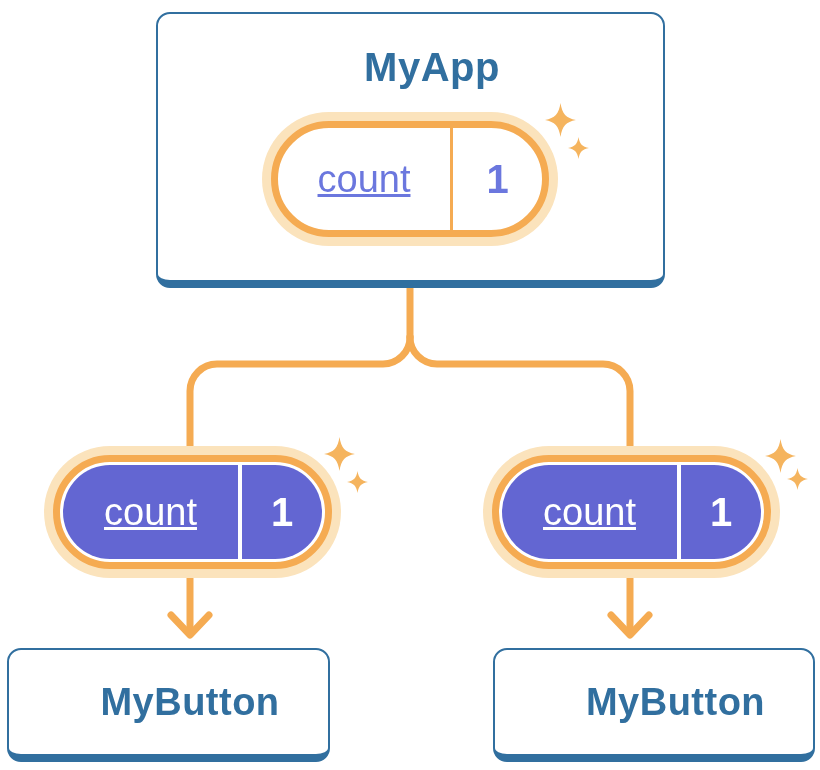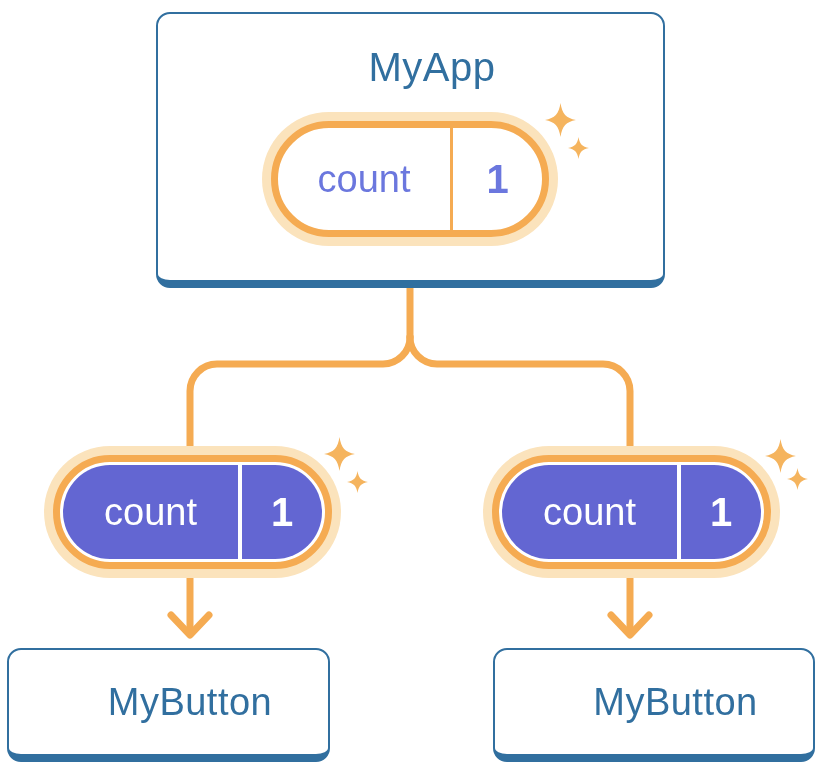--- a/index.html
+++ b/index.html
@@ -12,39 +12,39 @@
   .connector path{
     fill:none;stroke:var(--orange,#F5AB52);stroke-width:7;
     stroke-linecap:round;stroke-linejoin:round;
   }
   
   .card{
     position:absolute;z-index:2;background:var(--card-bg,#FFFFFF);
     border:2.5px solid var(--blue,#316F9F);border-bottom-width:8px;
     border-radius:14px;box-sizing:border-box;
   }
-  .card-title{color:var(--blue,#316F9F);font-weight:400;line-height:1;padding-left:43px;}
+  .card-title{color:var(--blue,#316F9F);font-weight:700;line-height:1;padding-left:43px;}
   .root-card{left:156px;top:12px;width:509px;height:276px;}
   .root-card .card-title{margin-top:33px;text-align:center;font-size:40px;letter-spacing:.5px;}
   .child-card{display:flex;align-items:center;justify-content:center;text-align:right;}
   .child-card .card-title{font-size:38px;letter-spacing:.5px;}
   .child-left{left:7px;top:648px;width:323px;height:114px;}
   .child-right{left:493px;top:648px;width:322px;height:114px;}
   
   .pill{
     position:absolute;z-index:3;background:var(--orange-glow,#FBE3BC);
     border-radius:999px;padding:9px;box-sizing:border-box;
   }
   .pill-ring{
     height:100%;border:7px solid var(--orange,#F5AB52);border-radius:999px;
     box-sizing:border-box;display:flex;overflow:hidden;background:#fff;
   }
   .pill-left{flex:1;display:flex;align-items:center;justify-content:center;}
   .pill-right{display:flex;align-items:center;justify-content:center;}
-  .pill-label{font-size:38px;}
+  .pill-label{font-size:38px;text-decoration:underline;}
   .pill-value{font-size:40px;font-weight:700;}
   .pill.light{left:262px;top:112px;width:296px;height:134px;}
   .pill.light .pill-div{width:3px;background:var(--orange,#F5AB52);}
   .pill.light .pill-right{width:89px;}
   .pill.light .pill-label,.pill.light .pill-value{color:var(--lavender,#6B77DE);}
   .pill.dark .pill-ring{padding:3px;}
   .pill-body{flex:1;background:var(--purple,#6366D2);border-radius:999px;display:flex;overflow:hidden;}
   .pill.dark .pill-div{width:4px;background:#fff;}
   .pill.dark .pill-right{width:80px;}
   .pill.dark .pill-label,.pill.dark .pill-value{color:#FFFFFF;}

